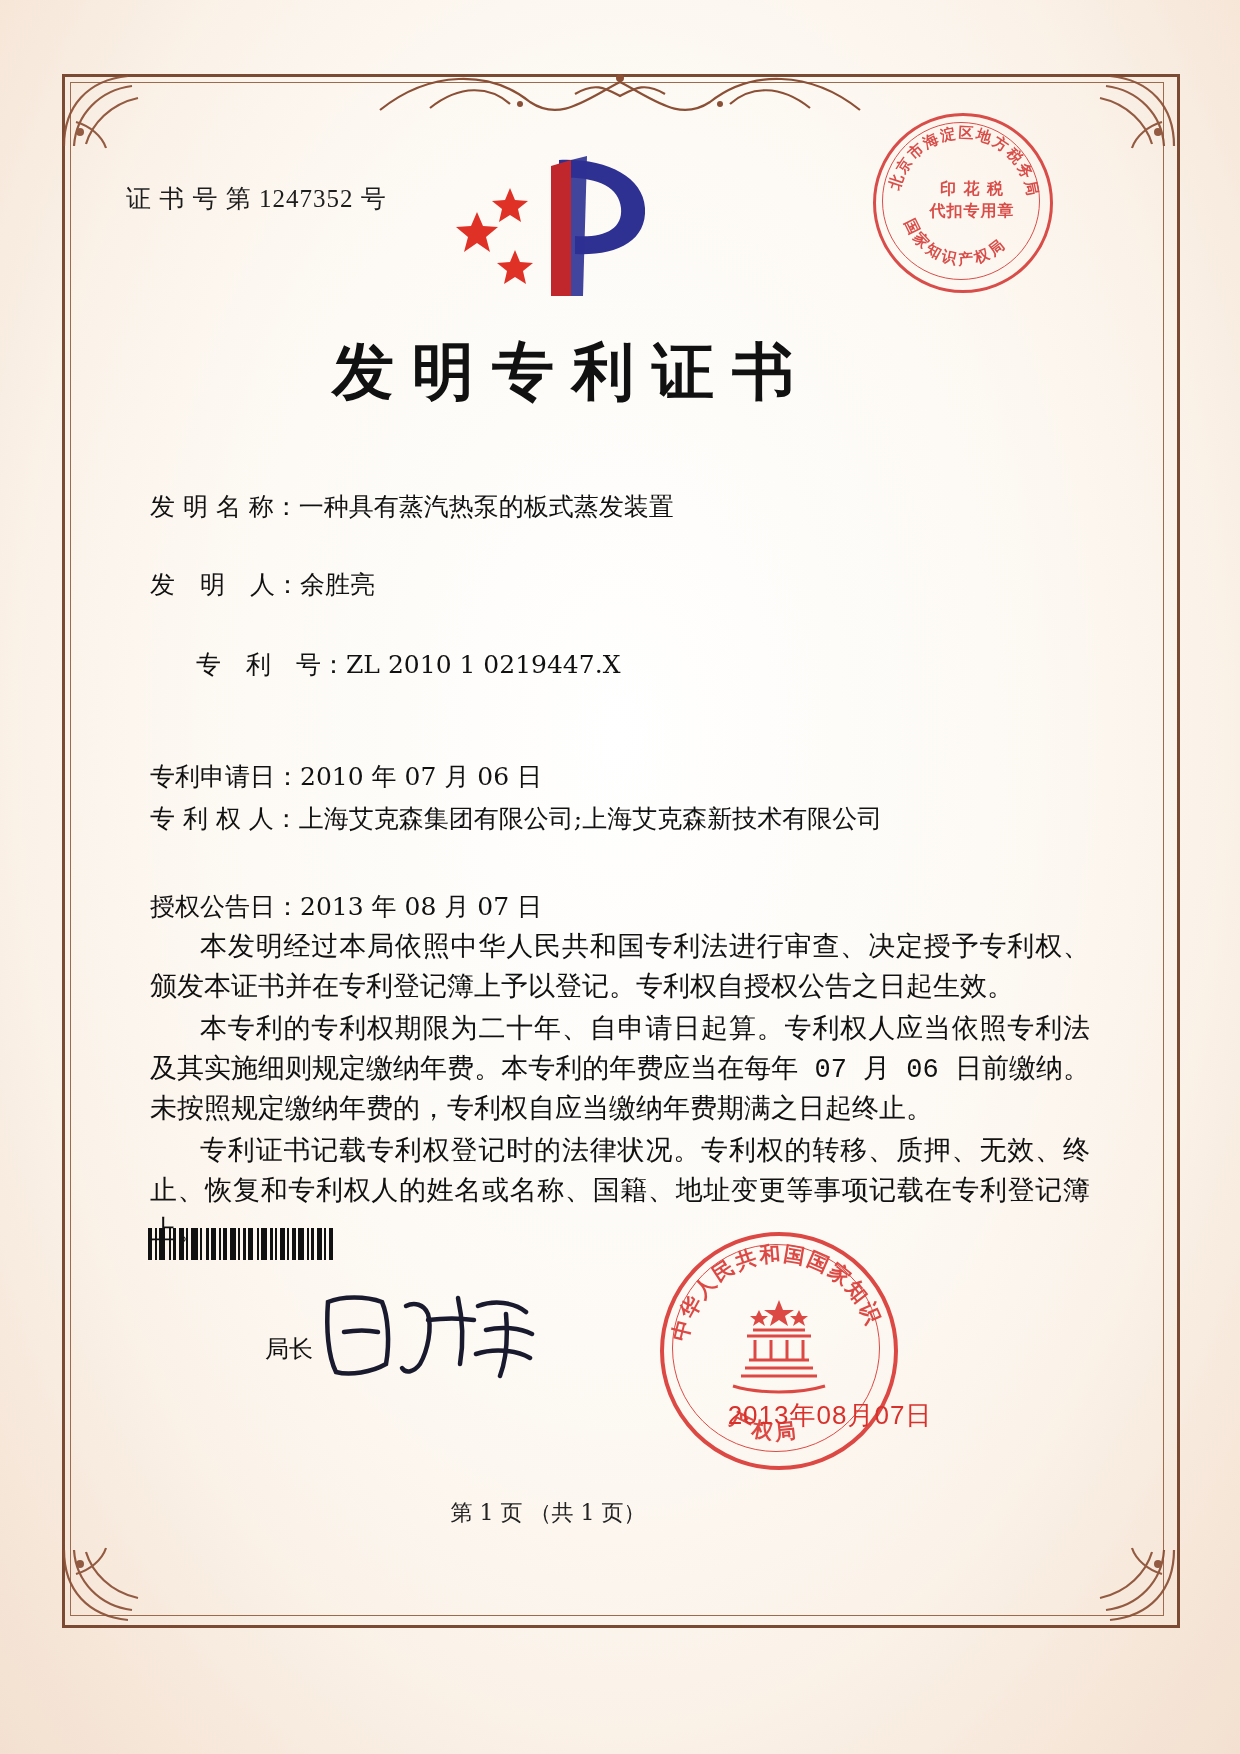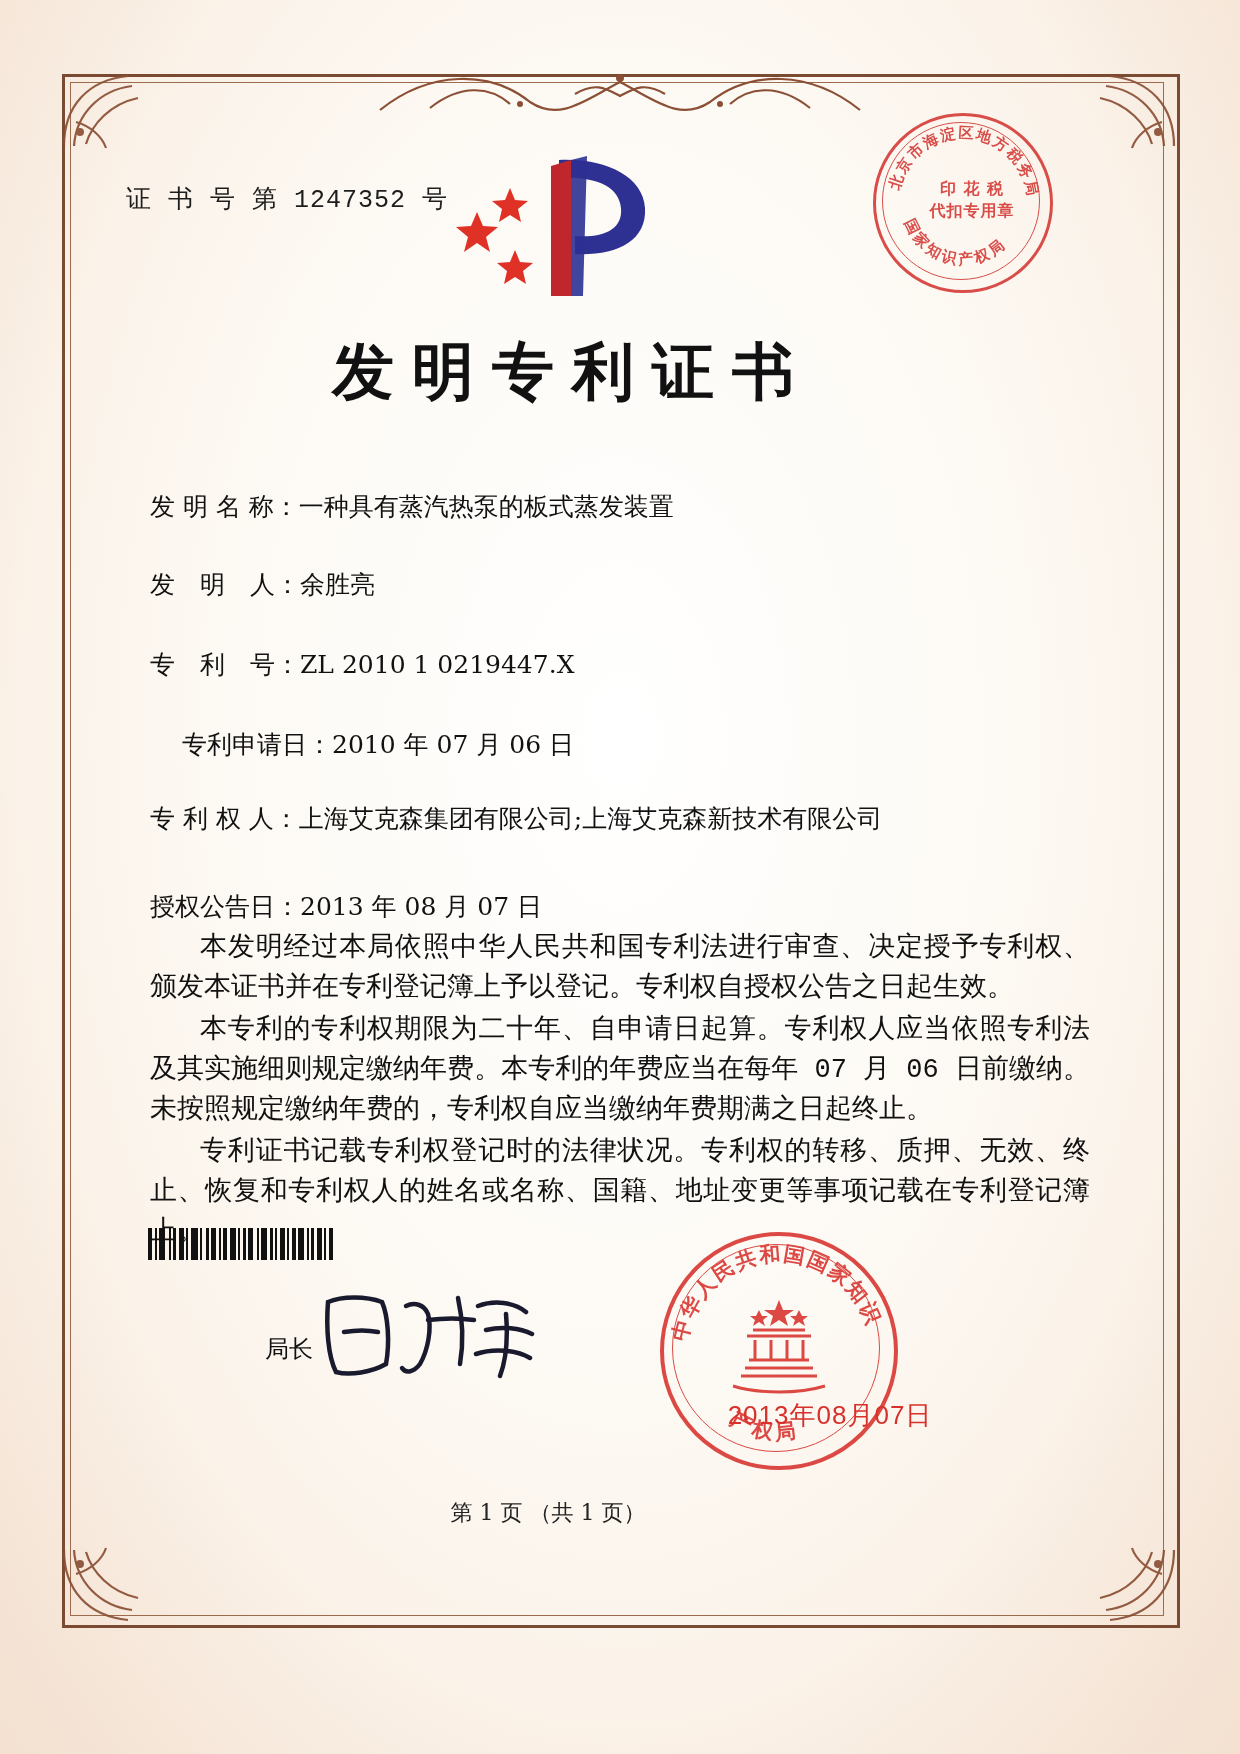--- a/index.html
+++ b/index.html
@@ -31,21 +31,21 @@
   .c-tr{left:1060px;top:66px;transform:scaleX(-1);}
   .c-bl{left:58px;top:1544px;transform:scaleY(-1);}
   .c-br{left:1060px;top:1544px;transform:scale(-1,-1);}
   
   #top-orn{position:absolute;left:370px;top:60px;width:500px;height:60px;color:#8a4f35;}
 
   
   #cert-no{
     position:absolute;left:126px;top:182px;
     font-size:25px;color:#1d1d1d;letter-spacing:1px;
-    font-family:Liberation Mono, monospace;
+    font-family:Liberation Serif, serif;
   }
   
   #logo{position:absolute;left:455px;top:150px;width:210px;height:155px;}
   
   #doc-title{
     position:absolute;left:0;top:330px;width:1144px;text-align:center;
     font-size:62px;font-weight:bold;letter-spacing:18px;color:#111;
     font-family:Liberation Sans, sans-serif;
   }
   
@@ -69,22 +69,22 @@
   
   .field{
     position:absolute;left:150px;
     font-size:25px;color:#111;white-space:nowrap;
     font-family:"DejaVu Serif","Liberation Serif",serif;
   }
   .field .lbl{letter-spacing:0px;}
   .field .val{letter-spacing:0px;}
   #f1{top:490px;}
   #f2{top:568px;}
-  #f3{top:648px;}
-  #f4{top:728px;margin-left:32px;}
+  #f3{top:648px;margin-left:46px;}
+  #f4{top:760px;}
   #f5{top:802px;}
   #f6{top:890px;}
 
   
   #body-text{
     position:absolute;left:150px;top:928px;width:940px;
     font-size:27px;line-height:40px;color:#111;
     font-family:Liberation Mono, monospace;
     text-align:justify;
   }

